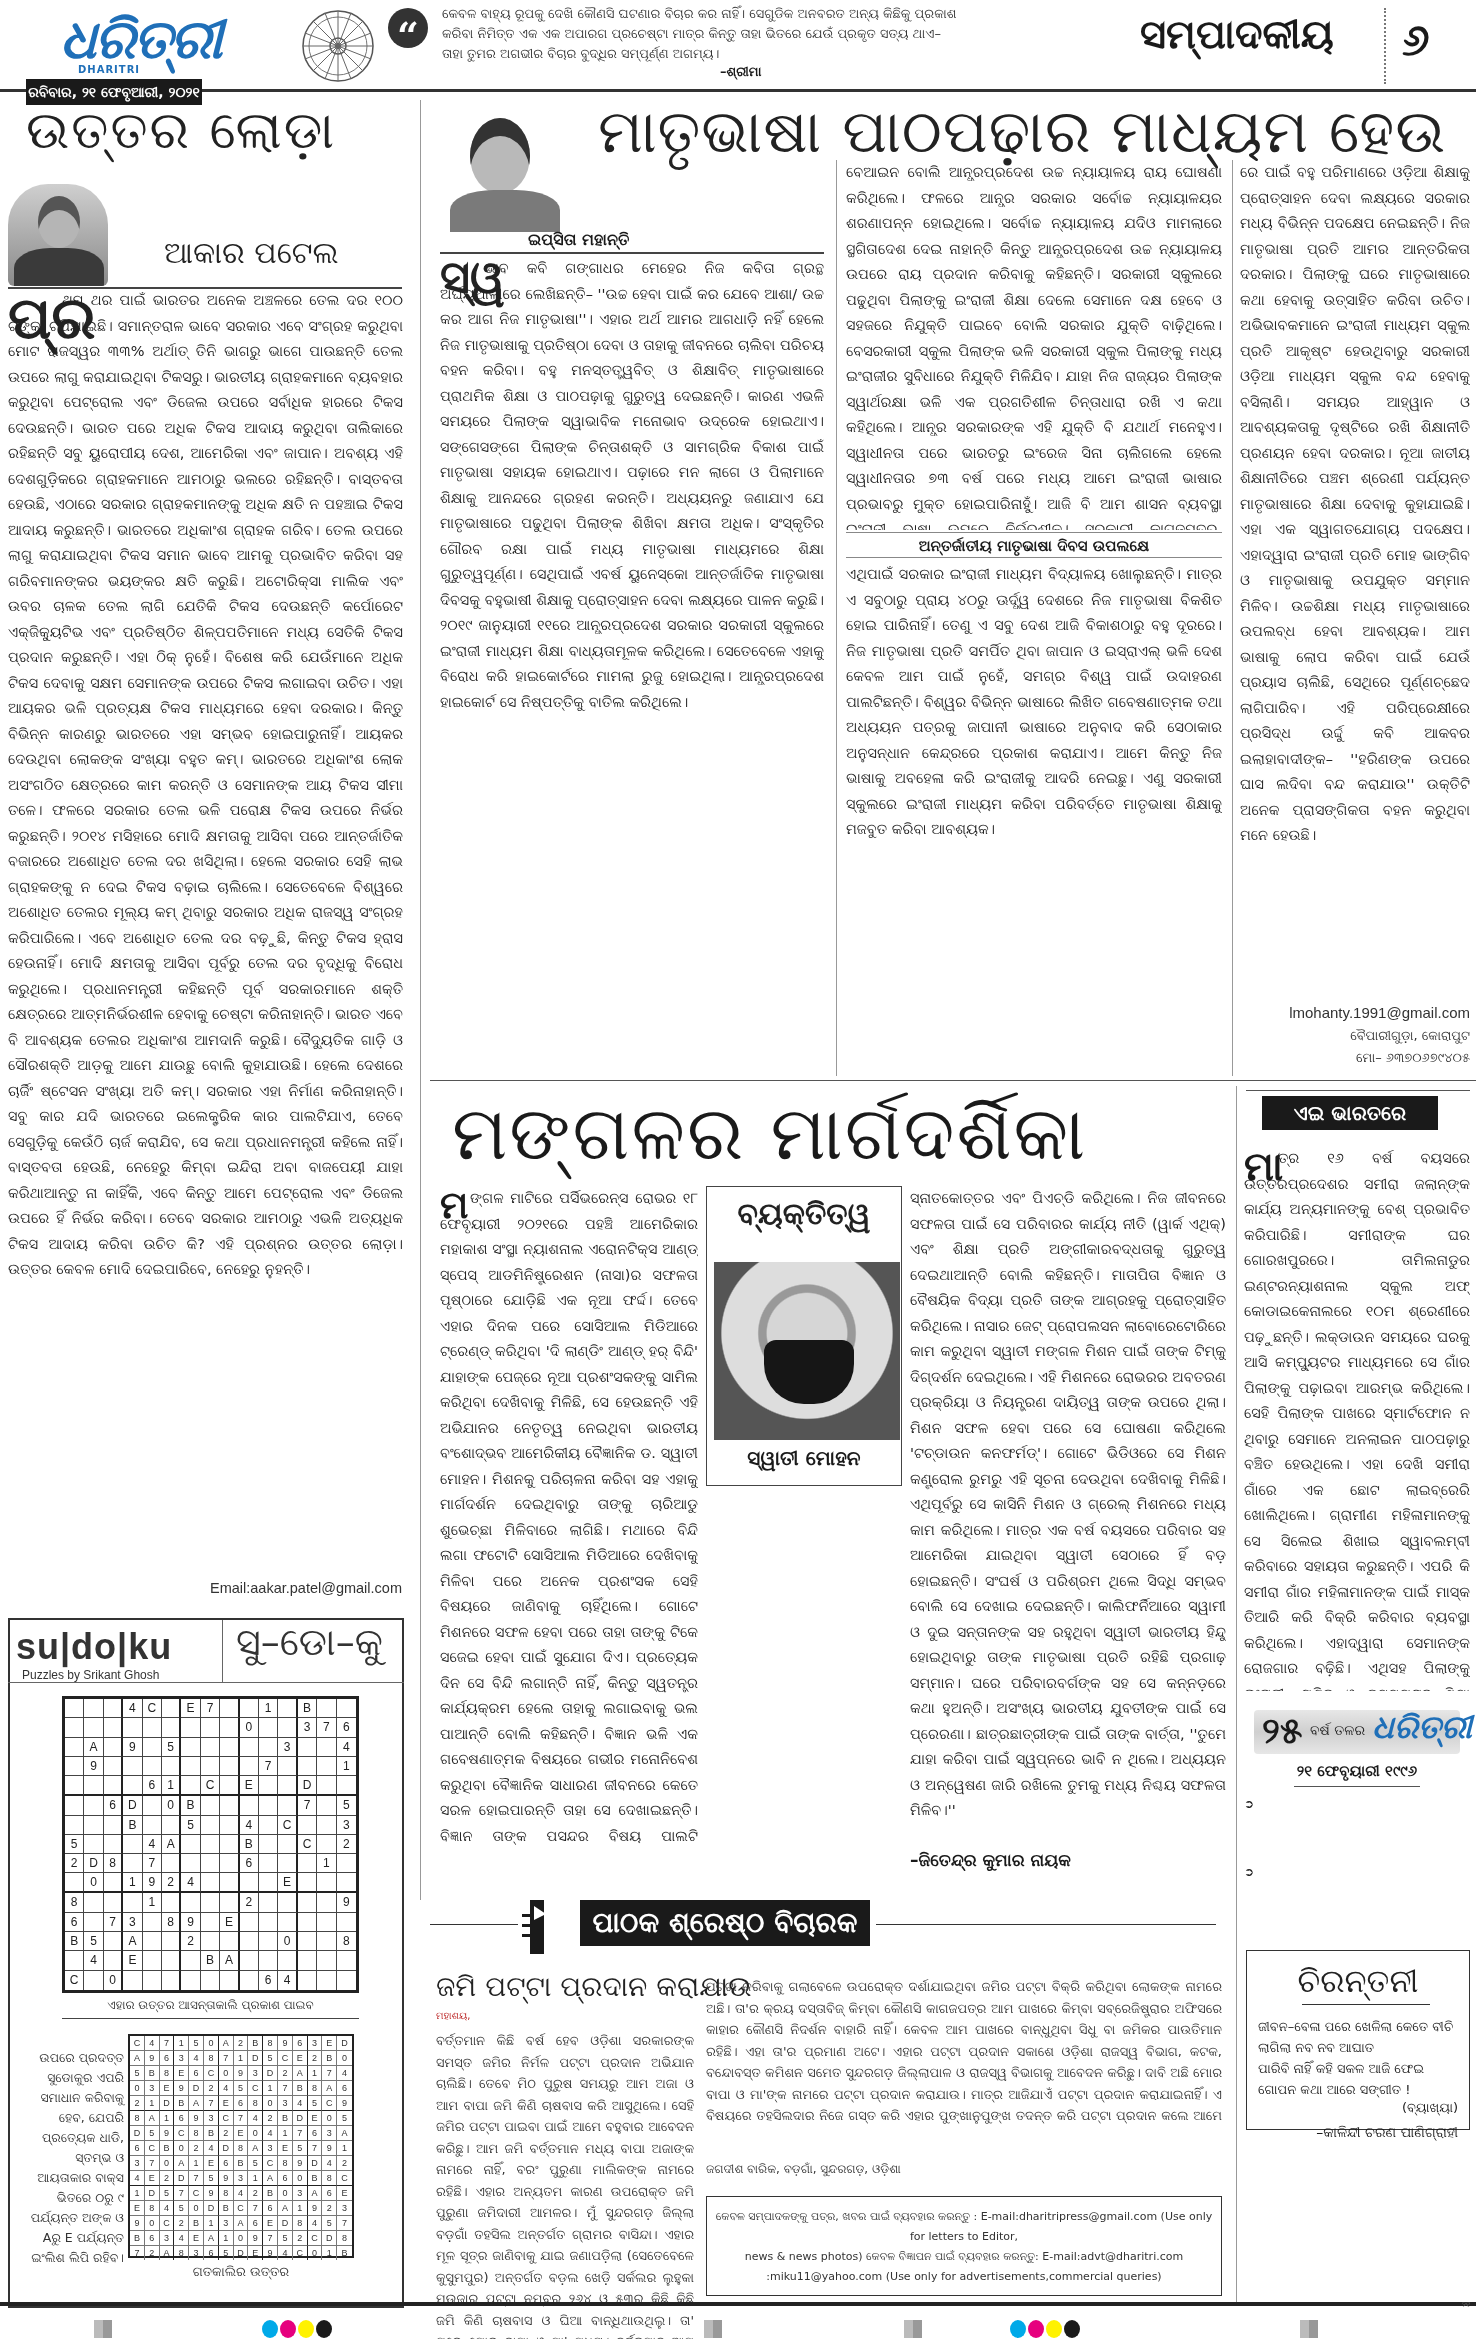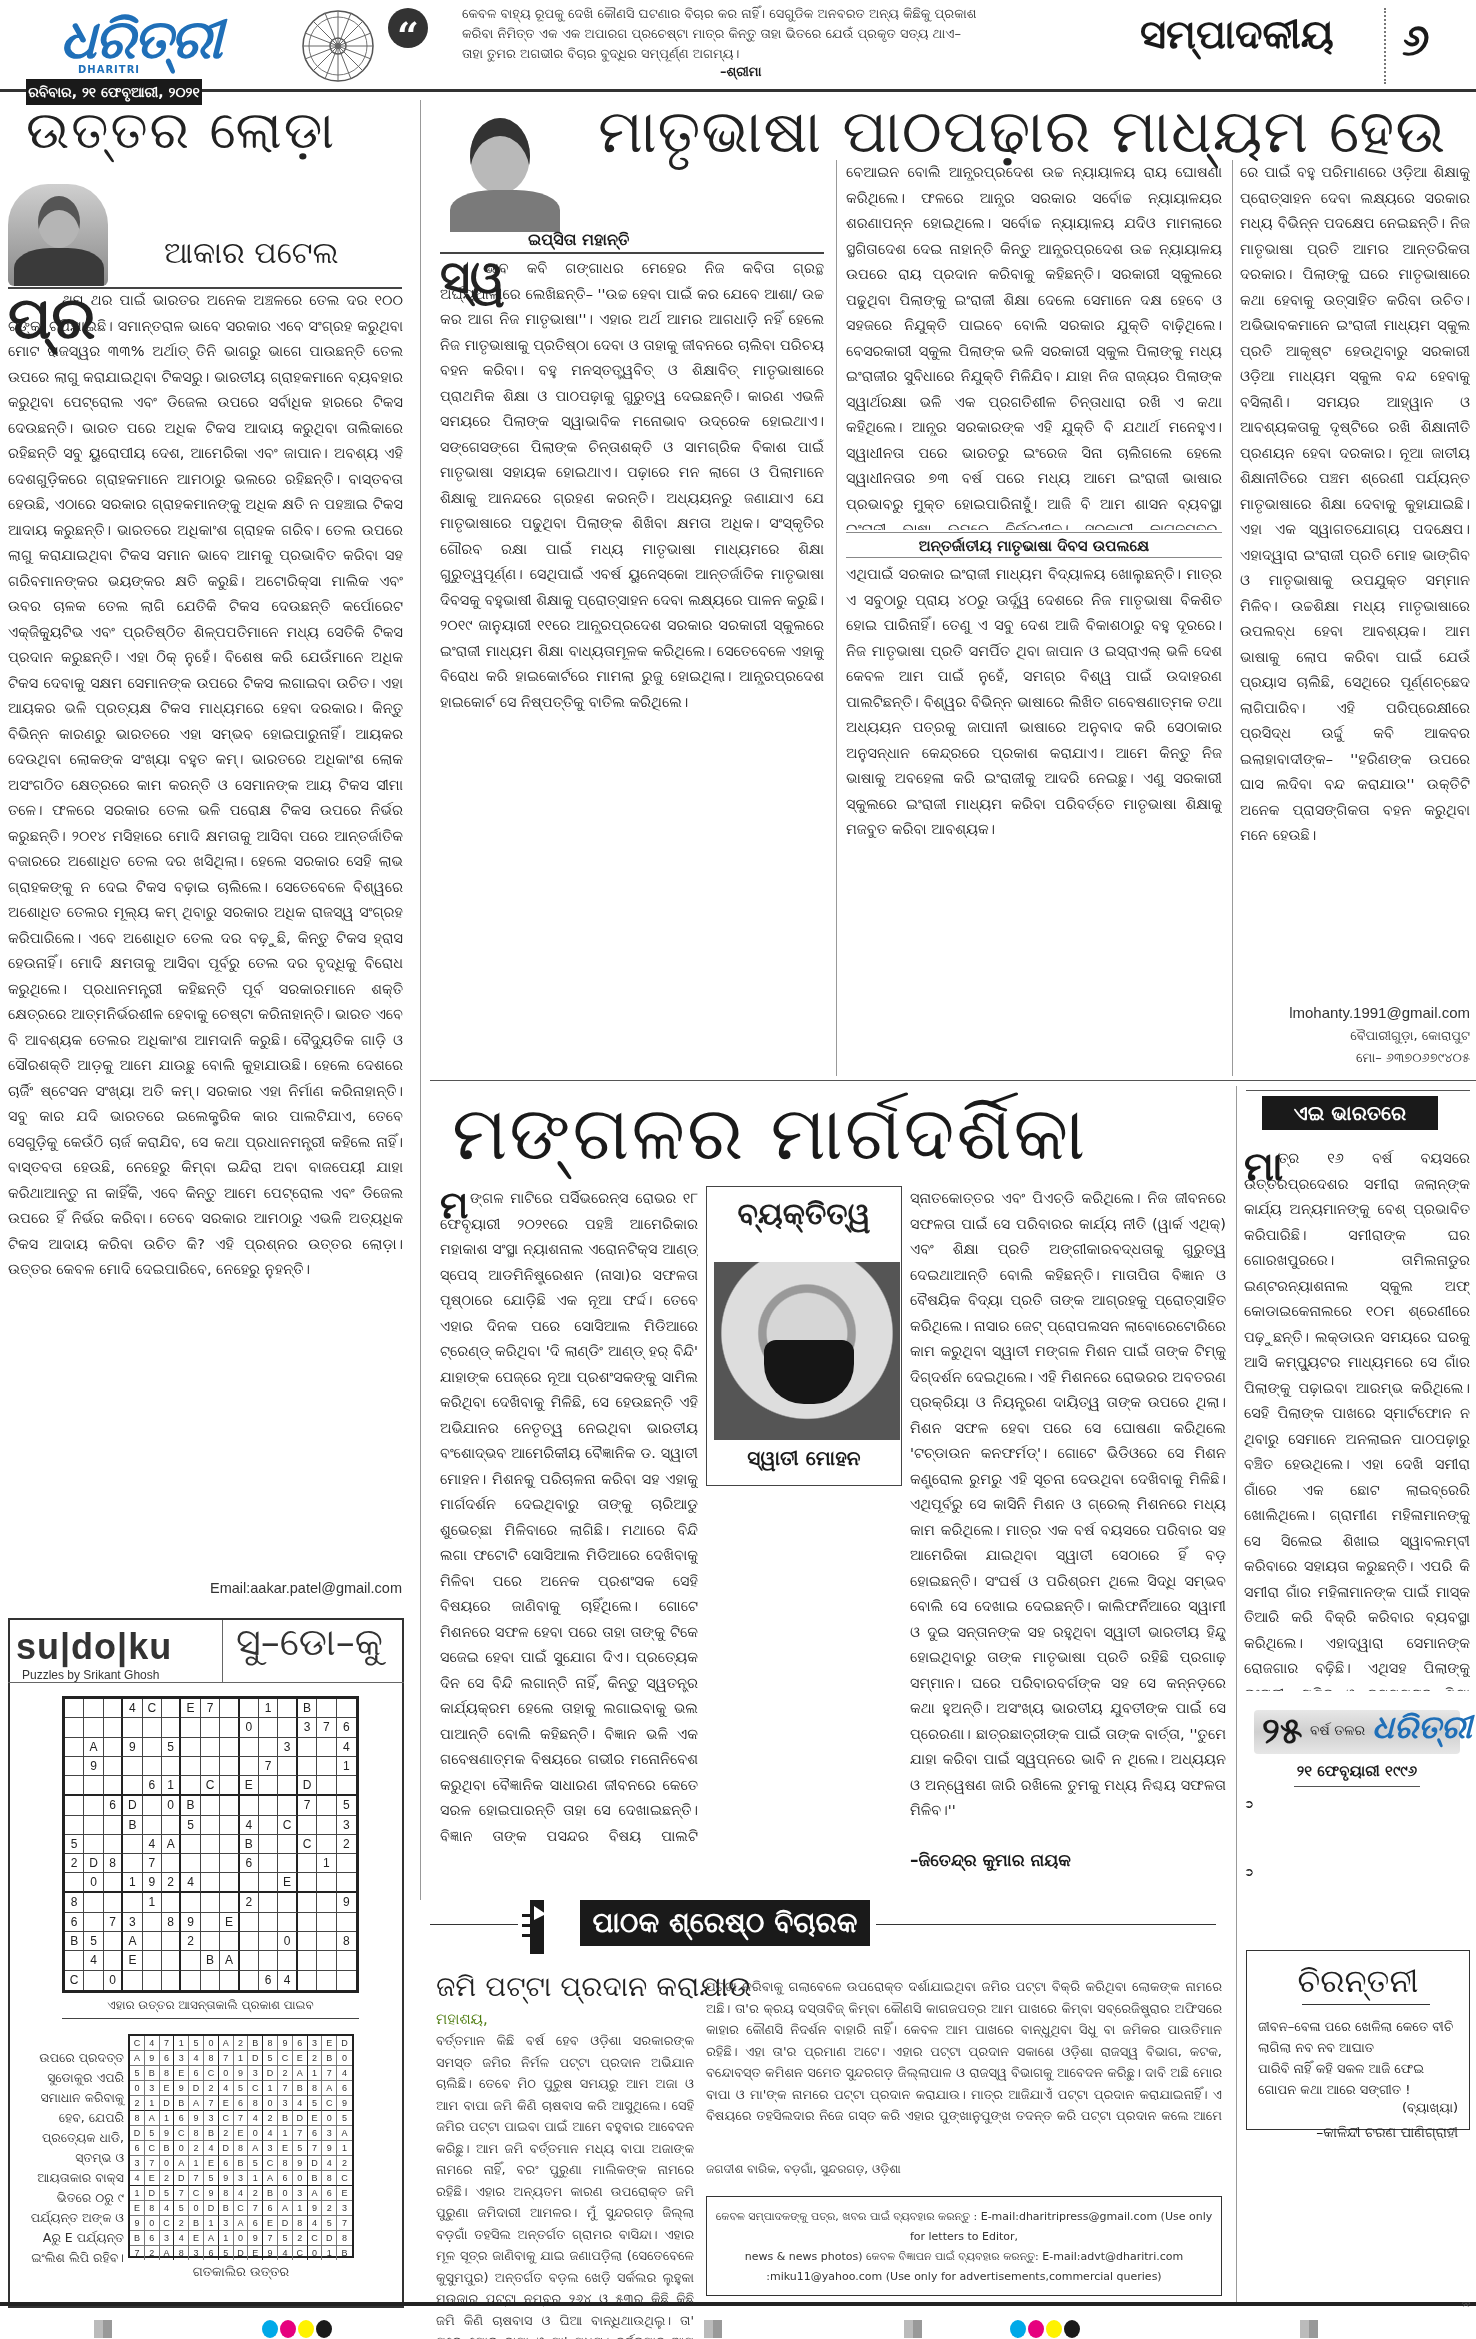--- a/index.html
+++ b/index.html
@@ -6,21 +6,21 @@
   html, body { width: 1476px; height: 2339px; background: #fff; overflow: hidden; }
   body { font-family: "DejaVu Sans", sans-serif; color: #1a1a1a; position: relative; }
   .abs { position: absolute; }
   .txt { font-size: 14.5px; line-height: 25.5px; text-align: justify; color: #222; overflow: hidden; }
   #logo { left: 60px; top: 8px; font-size: 54px; color: #1f6fb8; font-weight: bold; letter-spacing: -2px; font-style: italic; }
   #logo-sub { left: 78px; top: 64px; font-size: 10px; color: #1f6fb8; font-weight: bold; letter-spacing: 1px; }
   #dateline { left: 26px; top: 79px; width: 176px; height: 26px; background: #1a1a1a; color: #fff; font-size: 14px; font-weight: bold; text-align: center; line-height: 26px; }
   #rule-top { left: 0; top: 89px; width: 1476px; height: 3px; background: #333; }
   #wheel { left: 300px; top: 8px; width: 76px; height: 76px; }
   #quote-icon { left: 388px; top: 8px; width: 40px; height: 40px; border-radius: 50%; background: #333; color: #fff; font-size: 38px; line-height: 56px; text-align: center; font-family: "DejaVu Serif", serif; font-weight: bold; }
-  #quote-text { left: 442px; top: 4px; width: 520px; font-size: 13px; line-height: 20px; color: #333; margin-left: 20px; }
+  #quote-text { left: 442px; top: 4px; width: 520px; font-size: 13px; line-height: 20px; color: #333; }
   #quote-author { left: 720px; top: 64px; font-size: 13px; font-weight: bold; }
   #section-title { left: 1140px; top: 14px; font-size: 40px; font-weight: bold; color: #1a1a1a; font-family: Liberation Mono, monospace; }
   #section-divider { left: 1384px; top: 8px; width: 0; height: 76px; border-left: 2px dotted #777; }
   #page-number { left: 1402px; top: 14px; font-size: 44px; font-weight: bold; }
 
   
   #left-headline { left: 26px; top: 100px; font-size: 52px; font-weight: 300; letter-spacing: 2px; color: #222; }
   #author1-photo { left: 8px; top: 184px; width: 100px; height: 102px; background: linear-gradient(#cfcfcf, #8a8a8a); border-radius: 40% 40% 6px 6px; overflow: hidden; }
   #author1-photo .head { position: absolute; left: 30px; top: 12px; width: 42px; height: 52px; border-radius: 50%; background: #b5b5b5; box-shadow: inset 0 14px 0 #555; }
   #author1-photo .body { position: absolute; left: 6px; top: 64px; width: 90px; height: 50px; border-radius: 40% 40% 0 0; background: #3a3a3a; }
@@ -99,21 +99,21 @@
   #poem-body { left: 1258px; top: 2016px; width: 210px; font-size: 13px; line-height: 21px; color: #222; }
   #poem-source { left: 1258px; top: 2100px; width: 200px; text-align: right; font-size: 13px; }
   #poem-author { left: 1258px; top: 2124px; width: 200px; text-align: right; font-size: 14px; }
 
   
   #letters-rule-l { left: 430px; top: 1924px; width: 88px; height: 1px; background: #333; }
   #letters-rule-r { left: 876px; top: 1924px; width: 340px; height: 1px; background: #333; }
   #letters-icon { left: 520px; top: 1900px; width: 30px; height: 54px; }
   #letters-banner { left: 580px; top: 1900px; width: 290px; height: 46px; background: #1a1a1a; color: #fff; text-align: center; font-size: 28px; font-weight: bold; line-height: 46px; }
   #letter1-title { left: 436px; top: 1970px; font-size: 28px; color: #222; }
-  #letter1-salutation { left: 436px; top: 2010px; font-size: 15px; color: #4d7c0f; }
+  #letter1-salutation { left: 436px; top: 2010px; font-size: 10px; color: #b91c1c; }
   #letter1-col1 { left: 436px; top: 2030px; width: 258px; height: 300px; font-size: 13px; line-height: 21.5px; color: #333; text-align: justify; }
   #letter1-col2 { left: 706px; top: 1976px; width: 516px; height: 148px; font-size: 13px; line-height: 21.5px; color: #333; text-align: justify; }
   #letter1-signature { left: 706px; top: 2162px; width: 516px; text-align: left; font-size: 12px; color: #333; }
   #address-box { left: 706px; top: 2196px; width: 516px; height: 100px; border: 1px solid #333; padding: 10px 8px; font-size: 11px; line-height: 20px; text-align: center; color: #333; }
 
   
   #footer-rule { left: 0; top: 2302px; width: 1476px; height: 4px; background: #222; }
   #footer-page { left: 1462px; top: 2300px; font-size: 8px; color: #666; }
   .gray-mark { width: 18px; height: 18px; background: linear-gradient(90deg, #bbb 50%, #999 50%); top: 2320px; }
   .cmyk { top: 2320px; display: flex; gap: 2px; }

